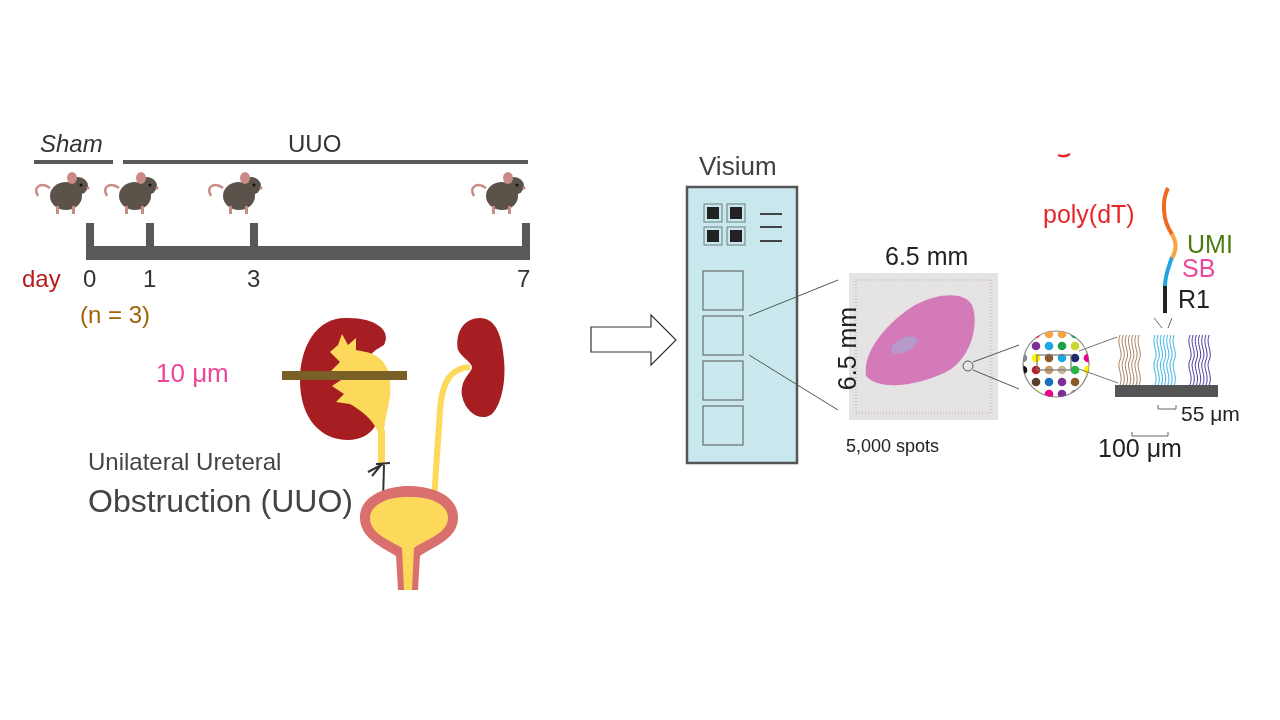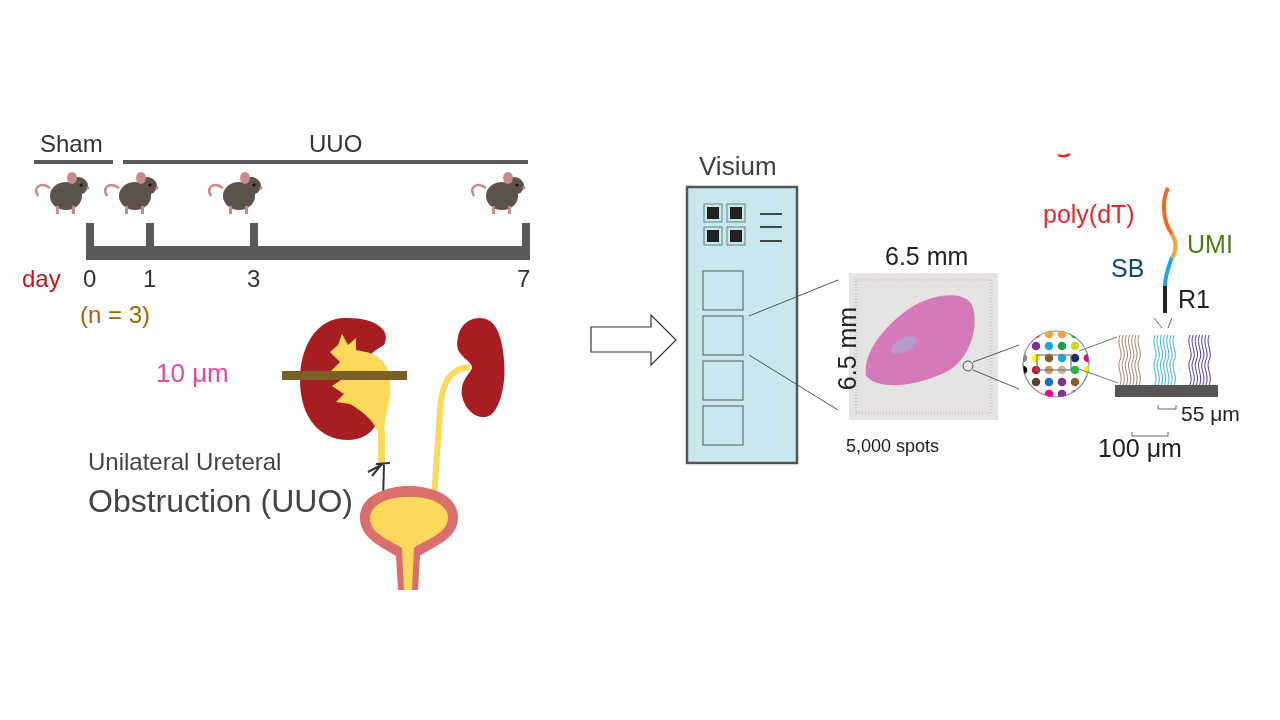--- a/index.html
+++ b/index.html
@@ -5,22 +5,22 @@
   html, body { margin:0; padding:0; background:#ffffff; }
   body { width:1280px; height:720px; position:relative; overflow:hidden;
          font-family:"Liberation Sans", "DejaVu Sans", sans-serif; color:#222; }
   .lbl { position:absolute; white-space:nowrap; line-height:1; }
   svg { position:absolute; left:0; top:0; overflow:visible; }
 </style>
 </head>
 <body>
 
 <div>
-  <span class="lbl" style="left:40px;top:132px;font-size:24px;color:#333;">Sham</span>
-  <span class="lbl" style="left:309px;top:132px;font-size:24px;color:#333;">UUO</span>
+  <span class="lbl" style="left:40px;top:132px;font-size:24px;color:#333;font-style:italic;">Sham</span>
+  <span class="lbl" style="left:288px;top:132px;font-size:24px;color:#333;">UUO</span>
 
   <svg width="1280" height="720">
 
     <rect x="34" y="160" width="79" height="4" fill="#58595b"></rect>
     <rect x="123" y="160" width="405" height="4" fill="#58595b"></rect>
 
     <rect x="86" y="246" width="444" height="14" fill="#58595b"></rect>
     <rect x="86" y="223" width="8" height="30" fill="#58595b"></rect>
     <rect x="146" y="223" width="8" height="30" fill="#58595b"></rect>
     <rect x="250" y="223" width="8" height="30" fill="#58595b"></rect>
@@ -212,17 +212,17 @@
     <path d="M1172 234 C1162 220 1162 200 1168 188" stroke="#f26a21" stroke-width="4" fill="none"></path>
 
     <path d="M1158 405 L1158 409 L1176 409 L1176 405" stroke="#666" stroke-width="1" fill="none"></path>
     <path d="M1132 432 L1132 436 L1168 436 L1168 432" stroke="#666" stroke-width="1" fill="none"></path>
 
     <path d="M1058 155 Q1064 158 1070 154" stroke="#e8262a" stroke-width="2.5" fill="none"></path>
   </svg>
 
   <span class="lbl" style="left:1043px;top:202px;font-size:25px;color:#e8262a;text-align:center;">poly(dT)</span>
   <span class="lbl" style="left:1187px;top:232px;font-size:25px;color:#4d7c0f;">UMI</span>
-  <span class="lbl" style="left:1111px;top:256px;font-size:25px;color:#0c4a6e;">SB</span>
+  <span class="lbl" style="left:1182px;top:256px;font-size:25px;color:#ec4899;">SB</span>
   <span class="lbl" style="left:1178px;top:287px;font-size:25px;color:#222;">R1</span>
   <span class="lbl" style="left:1181px;top:403px;font-size:21px;color:#222;">55 μm</span>
   <span class="lbl" style="left:1098px;top:436px;font-size:25px;color:#222;">100 μm</span>
 </div>
 
 </body></html>

